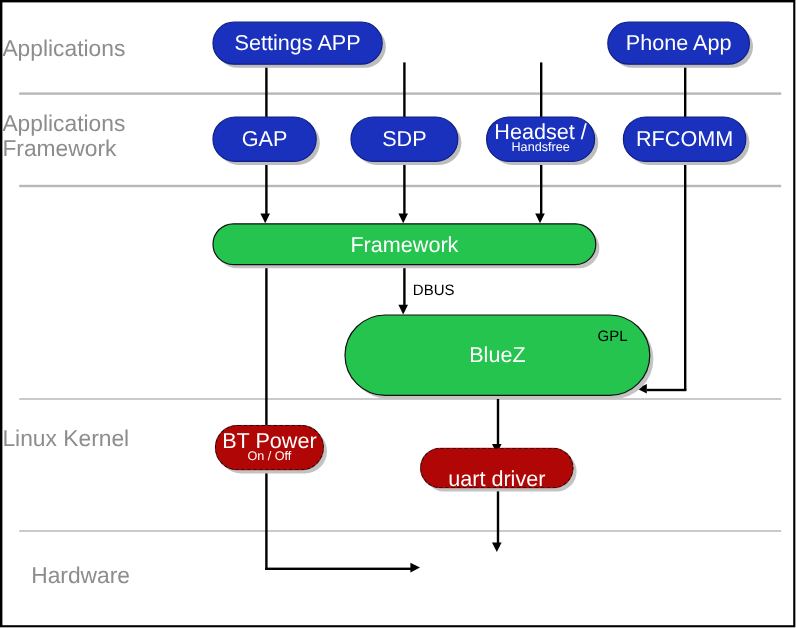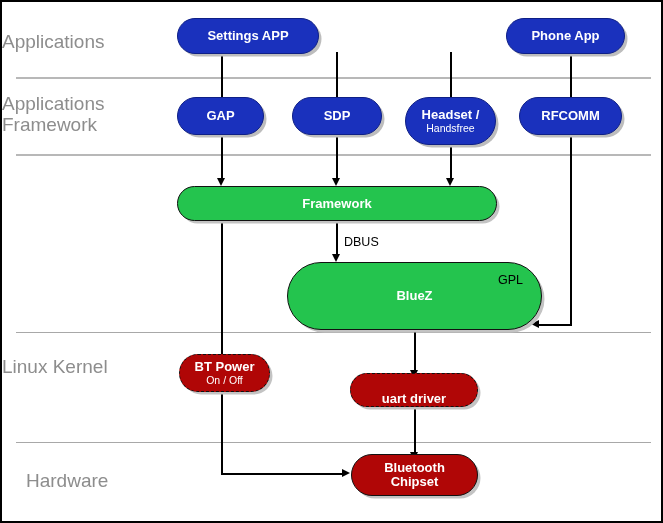--- a/index.html
+++ b/index.html
@@ -46,21 +46,21 @@
     box-sizing: border-box;
     border-radius: 999px;
     display: flex;
     flex-direction: column;
     align-items: center;
     justify-content: center;
     text-align: center;
     color: #ffffff;
     z-index: 6;
   }
-  .node .l1 { font-size: 13px; line-height: 14px; font-weight: bold; }
+  .node .l1 { font-size: 18px; line-height: 14px; }
   .node .l2 { font-size: 10.5px; line-height: 12px; }
 
   .node.blue {
     background: #1a31bd;
     border: 1.5px solid #0e1f86;
     box-shadow: 3px 3px 0 -0.5px #bdbdbd;
   }
   .node.green {
     background: #24c44e;
     border: 1.5px solid #111111;
@@ -175,21 +175,21 @@
   </div>
 
   <div class="node blue" style="left:175px; top:95px; width:87px; height:38px;">
     <span class="l1">GAP</span>
   </div>
 
   <div class="node blue" style="left:290px; top:95px; width:90px; height:38px;">
     <span class="l1">SDP</span>
   </div>
 
-  <div class="node blue" style="left:403px; top:95px; width:91px; height:48px;">
+  <div class="node blue" style="left:403px; top:95px; width:91px; height:38px;">
     <span class="l1">Headset /</span>
     <span class="l2">Handsfree</span>
   </div>
 
   <div class="node blue" style="left:517px; top:95px; width:103px; height:38px;">
     <span class="l1">RFCOMM</span>
   </div>
 
   <div class="node green" style="left:175px; top:184px; width:320px; height:35px;">
     <span class="l1">Framework</span>
@@ -202,18 +202,14 @@
 
   <div class="node red" style="left:177px; top:352px; width:91px; height:38px;">
     <span class="l1">BT Power</span>
     <span class="l2">On / Off</span>
   </div>
 
   <div class="node red" style="left:348px; top:371px; width:128px; height:34px;justify-content:flex-end;">
     <span class="l1">uart driver</span>
   </div>
 
-  <div class="node red solidborder" style="left:349px; top:452px; width:127px; height:42px;">
-    <span class="l1">Bluetooth</span>
-    <span class="l1">Chipset</span>
-  </div>
 
 </div>
 
 </body></html>

